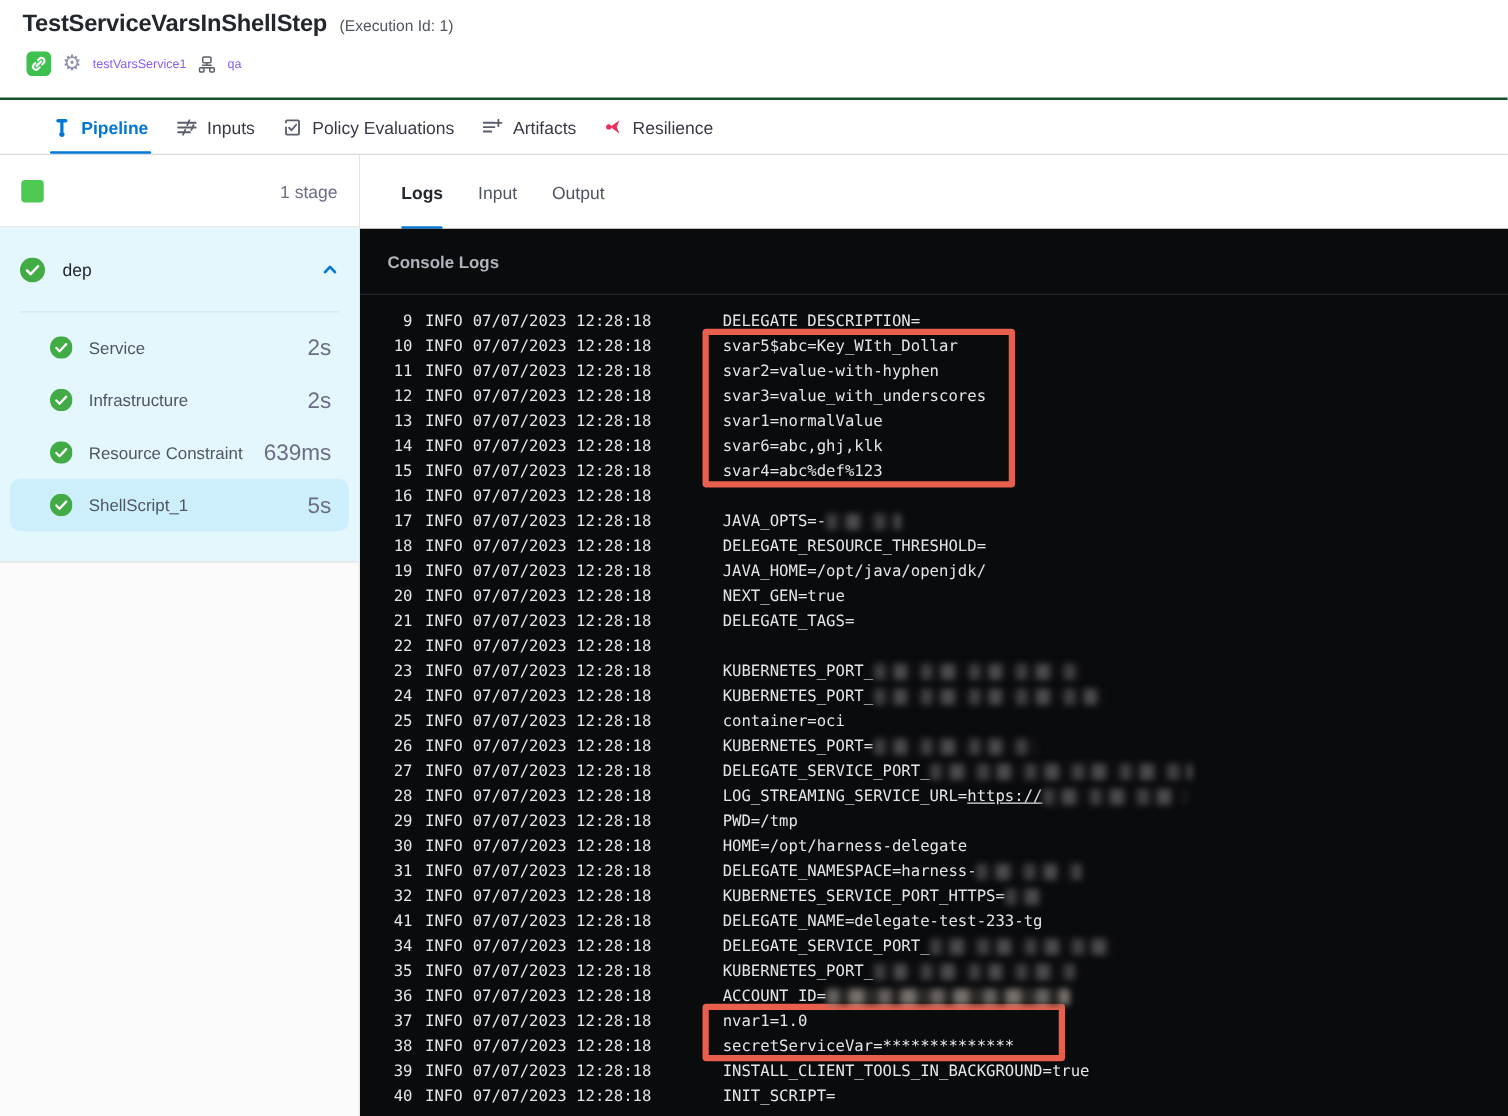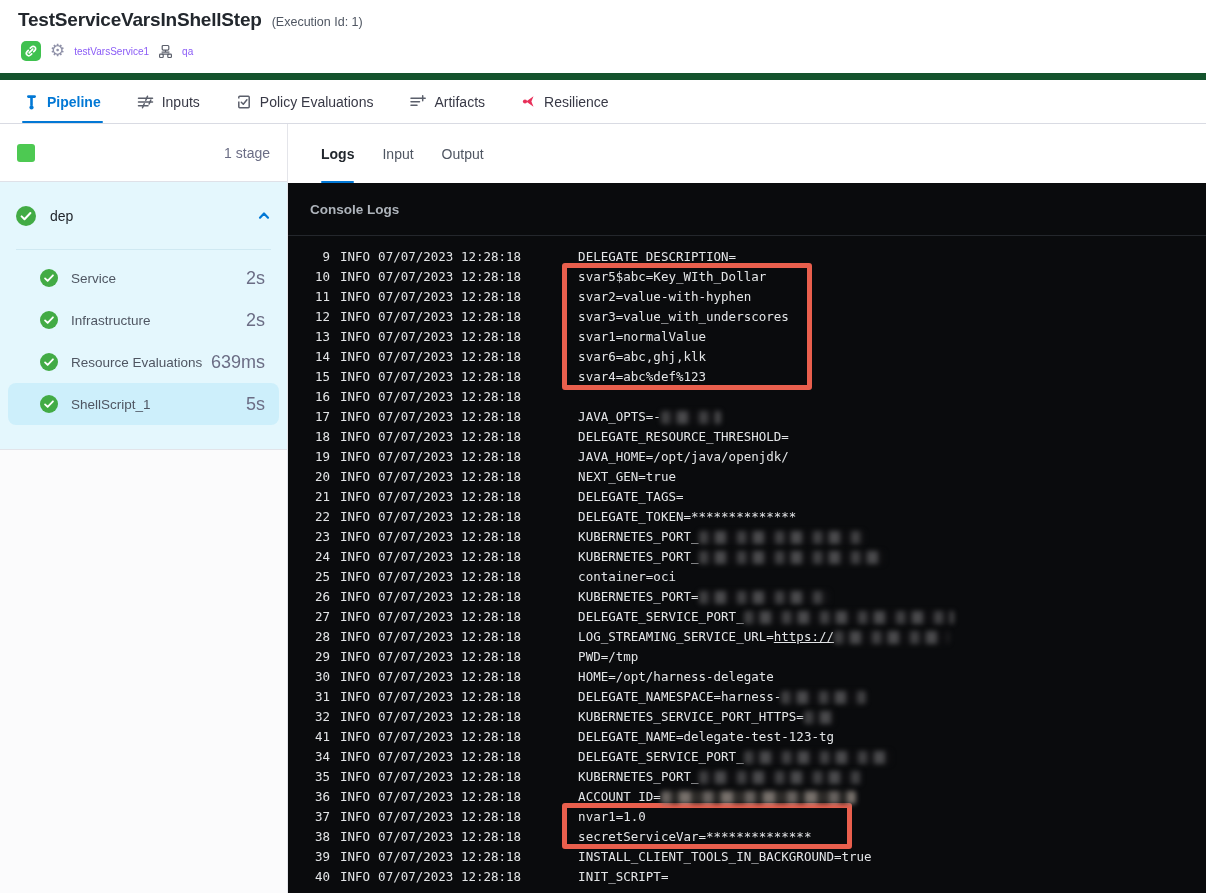--- a/index.html
+++ b/index.html
@@ -1,31 +1,31 @@
 <!DOCTYPE html>
 <html><head>
 <meta charset="utf-8">
 <style>
   * { margin:0; padding:0; box-sizing:border-box; }
   html,body { width:1206px; height:893px; overflow:hidden; background:#fff;
     font-family:"Liberation Sans",sans-serif; }
 
   
   .header { position:absolute; top:0; left:0; width:1206px; height:80px; background:#fff;
-    border-bottom:7px solid #14532d; }
+    border-bottom:2px solid #14532d; }
   .title-row { position:absolute; left:18px; top:9px; display:flex; align-items:baseline; gap:10px; }
   .page-title { font-size:19px; font-weight:700; color:#22272d; letter-spacing:-0.2px; }
   .exec-id { font-size:12.5px; color:#4f5662; }
   .meta-row { position:absolute; left:21px; top:41px; display:flex; align-items:center; gap:9px; }
   .svc-name, .env-name { font-size:10px; color:#8b5cf6; }
   .gear { font-size:17px; color:#8f91a8; line-height:1; margin-top:-2px; }
 
   
   .navbar { position:absolute; top:80px; left:0; width:1206px; height:44px; background:#fff;
-    border-bottom:1px solid #d9dbe3; display:flex; align-items:stretch; padding-left:24px; gap:36px; }
+    border-bottom:1px solid #d9dbe3; display:flex; align-items:stretch; padding-left:42px; gap:22px; }
   .navtab { position:relative; display:flex; align-items:center; gap:8px; font-size:14px;
     color:#383946; cursor:pointer; }
   .navtab.active { color:#0278d5; font-weight:700; }
   .navtab.active::after { content:""; position:absolute; left:-2px; right:-2px; bottom:0;
     height:2.5px; background:#0278d5; border-radius:2px; }
 
   
   .sidebar { position:absolute; top:124px; left:0; width:288px; bottom:0; background:#fbfbfc;
     border-right:1px solid #e4e5ea; }
   .stage-head { height:58px; background:#fff; border-bottom:1px solid #dfe1e8; display:flex;
@@ -200,21 +200,21 @@
         <span class="step-label">Infrastructure</span>
         <span class="step-dur">2s</span>
       </div>
       <div class="step">
         <span class="icon">
             <svg width="18" height="18" viewBox="0 0 20 20">
               <circle cx="10" cy="10" r="10" fill="#42ab45"></circle>
               <path d="M5.6 10.4l2.9 2.9 5.9-6.3" stroke="#fff" stroke-width="2" fill="none" stroke-linecap="round" stroke-linejoin="round"></path>
             </svg>
           </span>
-        <span class="step-label">Resource Evaluations</span>
+        <span class="step-label">Resource Constraint</span>
         <span class="step-dur">639ms</span>
       </div>
       <div class="step selected">
         <span class="icon">
             <svg width="18" height="18" viewBox="0 0 20 20">
               <circle cx="10" cy="10" r="10" fill="#42ab45"></circle>
               <path d="M5.6 10.4l2.9 2.9 5.9-6.3" stroke="#fff" stroke-width="2" fill="none" stroke-linecap="round" stroke-linejoin="round"></path>
             </svg>
           </span>
         <span class="step-label">ShellScript_1</span>
@@ -249,32 +249,32 @@
       <div class="crow"><span class="c-num">12</span><span class="c-level">INFO</span><span class="c-ts">07/07/2023 12:28:18</span><span class="c-msg"><span>svar3=value_with_underscores</span></span></div>
       <div class="crow"><span class="c-num">13</span><span class="c-level">INFO</span><span class="c-ts">07/07/2023 12:28:18</span><span class="c-msg"><span>svar1=normalValue</span></span></div>
       <div class="crow"><span class="c-num">14</span><span class="c-level">INFO</span><span class="c-ts">07/07/2023 12:28:18</span><span class="c-msg"><span>svar6=abc,ghj,klk</span></span></div>
       <div class="crow"><span class="c-num">15</span><span class="c-level">INFO</span><span class="c-ts">07/07/2023 12:28:18</span><span class="c-msg"><span>svar4=abc%def%123</span></span></div>
       <div class="crow"><span class="c-num">16</span><span class="c-level">INFO</span><span class="c-ts">07/07/2023 12:28:18</span></div>
       <div class="crow"><span class="c-num">17</span><span class="c-level">INFO</span><span class="c-ts">07/07/2023 12:28:18</span><span class="c-msg"><span>JAVA_OPTS=-</span><span class="redact" style="width: 60px;"></span></span></div>
       <div class="crow"><span class="c-num">18</span><span class="c-level">INFO</span><span class="c-ts">07/07/2023 12:28:18</span><span class="c-msg"><span>DELEGATE_RESOURCE_THRESHOLD=</span></span></div>
       <div class="crow"><span class="c-num">19</span><span class="c-level">INFO</span><span class="c-ts">07/07/2023 12:28:18</span><span class="c-msg"><span>JAVA_HOME=/opt/java/openjdk/</span></span></div>
       <div class="crow"><span class="c-num">20</span><span class="c-level">INFO</span><span class="c-ts">07/07/2023 12:28:18</span><span class="c-msg"><span>NEXT_GEN=true</span></span></div>
       <div class="crow"><span class="c-num">21</span><span class="c-level">INFO</span><span class="c-ts">07/07/2023 12:28:18</span><span class="c-msg"><span>DELEGATE_TAGS=</span></span></div>
-      <div class="crow"><span class="c-num">22</span><span class="c-level">INFO</span><span class="c-ts">07/07/2023 12:28:18</span><span class="c-msg"><span>DELEGATE_TOKEN=**************</span></span></div>
+      <div class="crow"><span class="c-num">22</span><span class="c-level">INFO</span><span class="c-ts">07/07/2023 12:28:18</span></div>
       <div class="crow"><span class="c-num">23</span><span class="c-level">INFO</span><span class="c-ts">07/07/2023 12:28:18</span><span class="c-msg"><span>KUBERNETES_PORT_</span><span class="redact" style="width: 165px;"></span></span></div>
       <div class="crow"><span class="c-num">24</span><span class="c-level">INFO</span><span class="c-ts">07/07/2023 12:28:18</span><span class="c-msg"><span>KUBERNETES_PORT_</span><span class="redact" style="width: 185px;"></span></span></div>
       <div class="crow"><span class="c-num">25</span><span class="c-level">INFO</span><span class="c-ts">07/07/2023 12:28:18</span><span class="c-msg"><span>container=oci</span></span></div>
       <div class="crow"><span class="c-num">26</span><span class="c-level">INFO</span><span class="c-ts">07/07/2023 12:28:18</span><span class="c-msg"><span>KUBERNETES_PORT=</span><span class="redact" style="width: 130px;"></span></span></div>
       <div class="crow"><span class="c-num">27</span><span class="c-level">INFO</span><span class="c-ts">07/07/2023 12:28:18</span><span class="c-msg"><span>DELEGATE_SERVICE_PORT_</span><span class="redact" style="width: 210px;"></span></span></div>
       <div class="crow"><span class="c-num">28</span><span class="c-level">INFO</span><span class="c-ts">07/07/2023 12:28:18</span><span class="c-msg"><span>LOG_STREAMING_SERVICE_URL=</span><span class="loglink">https://</span><span class="redact" style="width: 115px;"></span></span></div>
       <div class="crow"><span class="c-num">29</span><span class="c-level">INFO</span><span class="c-ts">07/07/2023 12:28:18</span><span class="c-msg"><span>PWD=/tmp</span></span></div>
       <div class="crow"><span class="c-num">30</span><span class="c-level">INFO</span><span class="c-ts">07/07/2023 12:28:18</span><span class="c-msg"><span>HOME=/opt/harness-delegate</span></span></div>
       <div class="crow"><span class="c-num">31</span><span class="c-level">INFO</span><span class="c-ts">07/07/2023 12:28:18</span><span class="c-msg"><span>DELEGATE_NAMESPACE=harness-</span><span class="redact" style="width: 85px;"></span></span></div>
       <div class="crow"><span class="c-num">32</span><span class="c-level">INFO</span><span class="c-ts">07/07/2023 12:28:18</span><span class="c-msg"><span>KUBERNETES_SERVICE_PORT_HTTPS=</span><span class="redact" style="width: 30px;"></span></span></div>
-      <div class="crow"><span class="c-num">41</span><span class="c-level">INFO</span><span class="c-ts">07/07/2023 12:28:18</span><span class="c-msg"><span>DELEGATE_NAME=delegate-test-123-tg</span></span></div>
+      <div class="crow"><span class="c-num">41</span><span class="c-level">INFO</span><span class="c-ts">07/07/2023 12:28:18</span><span class="c-msg"><span>DELEGATE_NAME=delegate-test-233-tg</span></span></div>
       <div class="crow"><span class="c-num">34</span><span class="c-level">INFO</span><span class="c-ts">07/07/2023 12:28:18</span><span class="c-msg"><span>DELEGATE_SERVICE_PORT_</span><span class="redact" style="width: 147px;"></span></span></div>
       <div class="crow"><span class="c-num">35</span><span class="c-level">INFO</span><span class="c-ts">07/07/2023 12:28:18</span><span class="c-msg"><span>KUBERNETES_PORT_</span><span class="redact" style="width: 162px;"></span></span></div>
       <div class="crow"><span class="c-num">36</span><span class="c-level">INFO</span><span class="c-ts">07/07/2023 12:28:18</span><span class="c-msg"><span>ACCOUNT_ID=</span><span class="redact light" style="width: 195px;"></span></span></div>
       <div class="crow"><span class="c-num">37</span><span class="c-level">INFO</span><span class="c-ts">07/07/2023 12:28:18</span><span class="c-msg"><span>nvar1=1.0</span></span></div>
       <div class="crow"><span class="c-num">38</span><span class="c-level">INFO</span><span class="c-ts">07/07/2023 12:28:18</span><span class="c-msg"><span>secretServiceVar=**************</span></span></div>
       <div class="crow"><span class="c-num">39</span><span class="c-level">INFO</span><span class="c-ts">07/07/2023 12:28:18</span><span class="c-msg"><span>INSTALL_CLIENT_TOOLS_IN_BACKGROUND=true</span></span></div>
       <div class="crow"><span class="c-num">40</span><span class="c-level">INFO</span><span class="c-ts">07/07/2023 12:28:18</span><span class="c-msg"><span>INIT_SCRIPT=</span></span></div>
     </div>
 </div>
 

